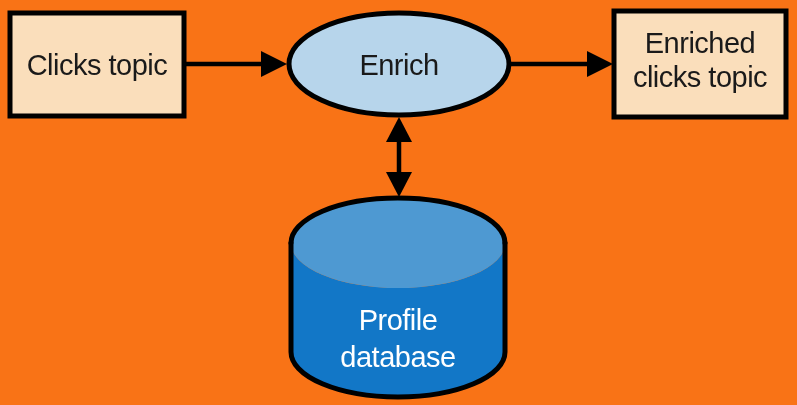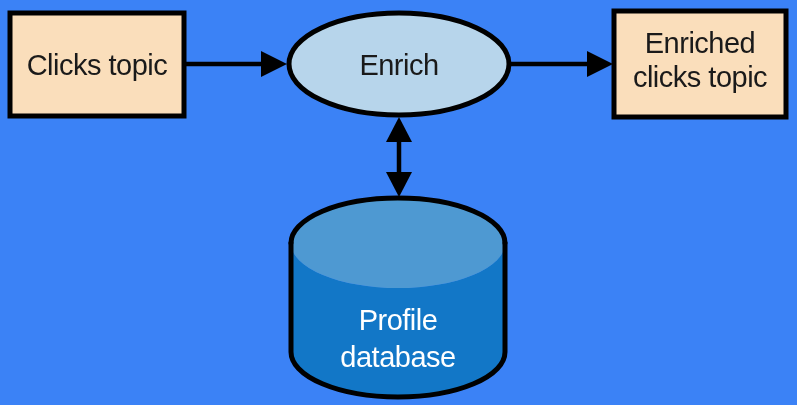--- a/index.html
+++ b/index.html
@@ -4,21 +4,21 @@
 <style>
   html, body {
     margin: 0;
     padding: 0;
     background: #ffffff;
   }
   .stage {
     position: relative;
     width: 797px;
     height: 405px;
-    background: #3b82f6;
+    background: #f97316;
     overflow: hidden;
   }
   svg text {
     font-family: "Liberation Sans", sans-serif;
     letter-spacing: -0.5px;
   }
 </style>
 </head>
 <body>
 

